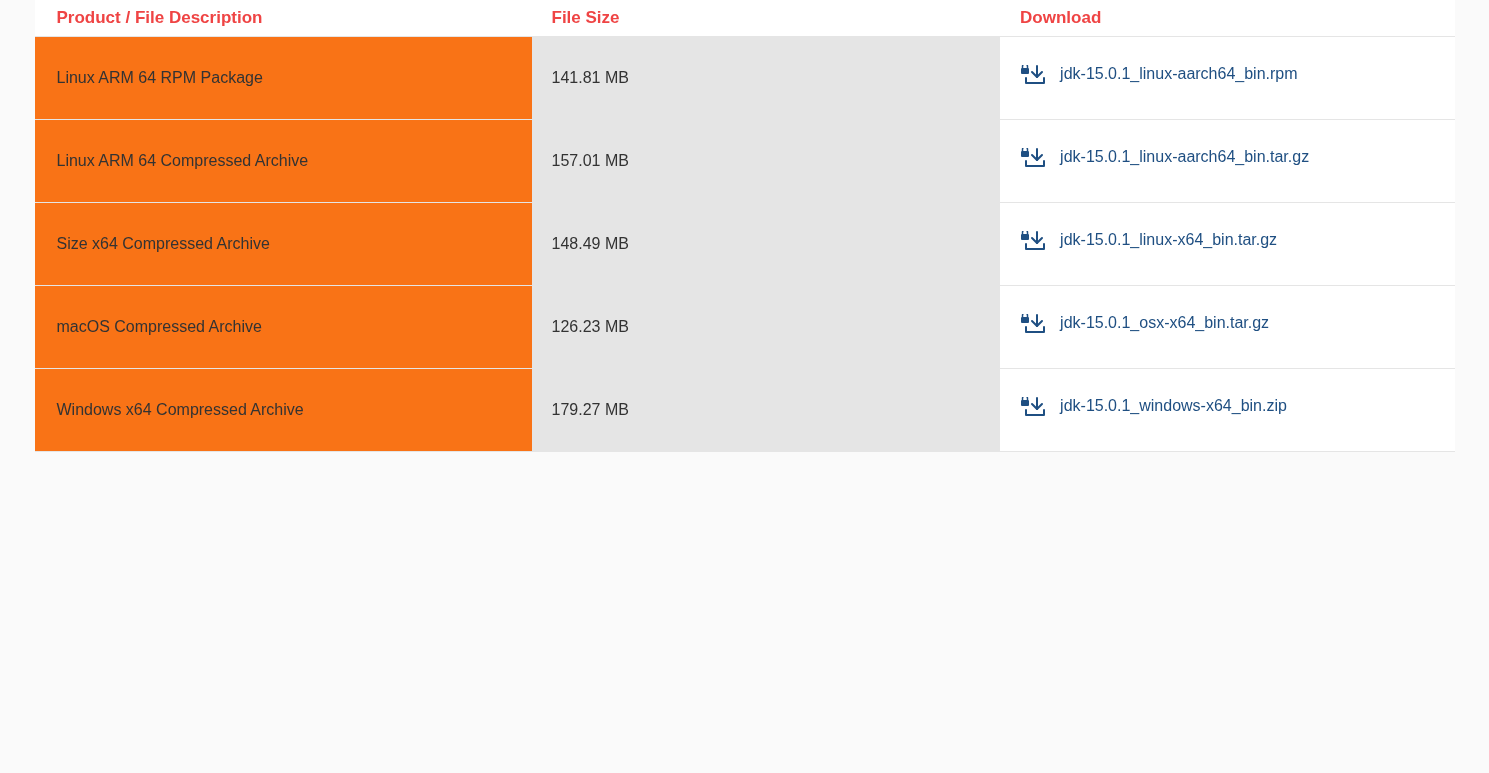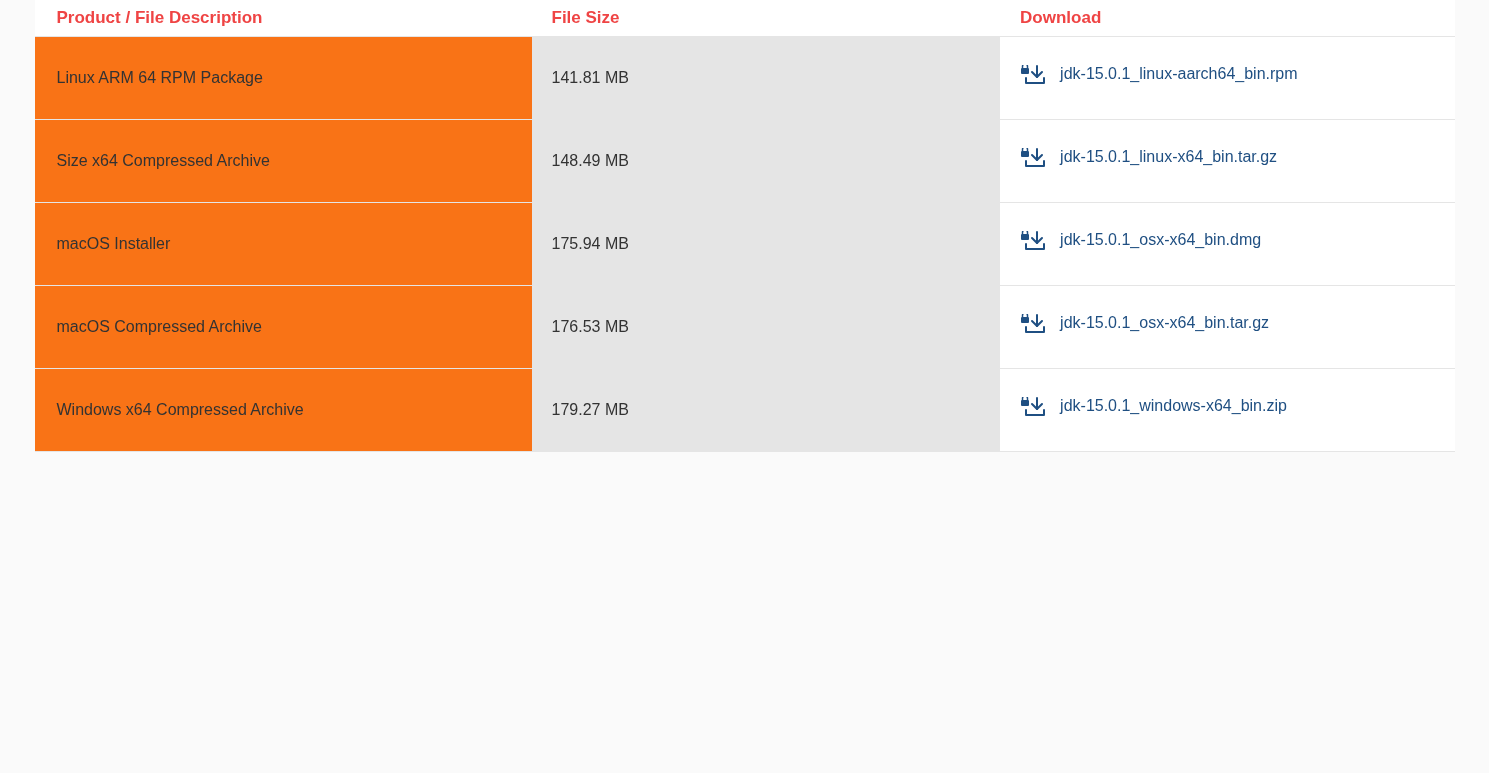--- a/index.html
+++ b/index.html
@@ -103,58 +103,58 @@
     </g>
     <g>
       <rect x="1" y="3" width="8" height="6" rx="1" fill="#1f4f82"></rect>
       <path d="M 2.5 3 L 2.5 1.5 A 2.5 2.5 0 0 1 7.5 1.5 L 7.5 3" fill="none" stroke="#1f4f82" stroke-width="1.5"></path>
     </g>
   </svg>
               <span>jdk-15.0.1_linux-aarch64_bin.rpm</span>
             </a></td>
         </tr>
         <tr>
+          <td class="cell-product">Linux ARM 64 Compressed Archive</td>
+          <td class="cell-size">157.01 MB</td>
+          <td class="cell-download"><a class="download-link" href="#">
+              <svg class="download-icon" viewBox="0 0 26 22">
+    <g fill="none" stroke="#1f4f82" stroke-width="2" stroke-linecap="round" stroke-linejoin="round">
+      <line x1="17" y1="1" x2="17" y2="12"></line>
+      <polyline points="12,7 17,12 22,7"></polyline>
+      <polyline points="6,13 6,18 24,18 24,13"></polyline>
+    </g>
+    <g>
+      <rect x="1" y="3" width="8" height="6" rx="1" fill="#1f4f82"></rect>
+      <path d="M 2.5 3 L 2.5 1.5 A 2.5 2.5 0 0 1 7.5 1.5 L 7.5 3" fill="none" stroke="#1f4f82" stroke-width="1.5"></path>
+    </g>
+  </svg>
+              <span>jdk-15.0.1_linux-aarch64_bin.tar.gz</span>
+            </a></td>
+        </tr>
+        <tr>
           <td class="cell-product">Size x64 Compressed Archive</td>
           <td class="cell-size">148.49 MB</td>
           <td class="cell-download"><a class="download-link" href="#">
               <svg class="download-icon" viewBox="0 0 26 22">
     <g fill="none" stroke="#1f4f82" stroke-width="2" stroke-linecap="round" stroke-linejoin="round">
       <line x1="17" y1="1" x2="17" y2="12"></line>
       <polyline points="12,7 17,12 22,7"></polyline>
       <polyline points="6,13 6,18 24,18 24,13"></polyline>
     </g>
     <g>
       <rect x="1" y="3" width="8" height="6" rx="1" fill="#1f4f82"></rect>
       <path d="M 2.5 3 L 2.5 1.5 A 2.5 2.5 0 0 1 7.5 1.5 L 7.5 3" fill="none" stroke="#1f4f82" stroke-width="1.5"></path>
     </g>
   </svg>
               <span>jdk-15.0.1_linux-x64_bin.tar.gz</span>
             </a></td>
         </tr>
         <tr>
-          <td class="cell-product">macOS Installer</td>
-          <td class="cell-size">175.94 MB</td>
-          <td class="cell-download"><a class="download-link" href="#">
-              <svg class="download-icon" viewBox="0 0 26 22">
-    <g fill="none" stroke="#1f4f82" stroke-width="2" stroke-linecap="round" stroke-linejoin="round">
-      <line x1="17" y1="1" x2="17" y2="12"></line>
-      <polyline points="12,7 17,12 22,7"></polyline>
-      <polyline points="6,13 6,18 24,18 24,13"></polyline>
-    </g>
-    <g>
-      <rect x="1" y="3" width="8" height="6" rx="1" fill="#1f4f82"></rect>
-      <path d="M 2.5 3 L 2.5 1.5 A 2.5 2.5 0 0 1 7.5 1.5 L 7.5 3" fill="none" stroke="#1f4f82" stroke-width="1.5"></path>
-    </g>
-  </svg>
-              <span>jdk-15.0.1_osx-x64_bin.dmg</span>
-            </a></td>
-        </tr>
-        <tr>
           <td class="cell-product">macOS Compressed Archive</td>
-          <td class="cell-size">176.53 MB</td>
+          <td class="cell-size">126.23 MB</td>
           <td class="cell-download"><a class="download-link" href="#">
               <svg class="download-icon" viewBox="0 0 26 22">
     <g fill="none" stroke="#1f4f82" stroke-width="2" stroke-linecap="round" stroke-linejoin="round">
       <line x1="17" y1="1" x2="17" y2="12"></line>
       <polyline points="12,7 17,12 22,7"></polyline>
       <polyline points="6,13 6,18 24,18 24,13"></polyline>
     </g>
     <g>
       <rect x="1" y="3" width="8" height="6" rx="1" fill="#1f4f82"></rect>
       <path d="M 2.5 3 L 2.5 1.5 A 2.5 2.5 0 0 1 7.5 1.5 L 7.5 3" fill="none" stroke="#1f4f82" stroke-width="1.5"></path>

